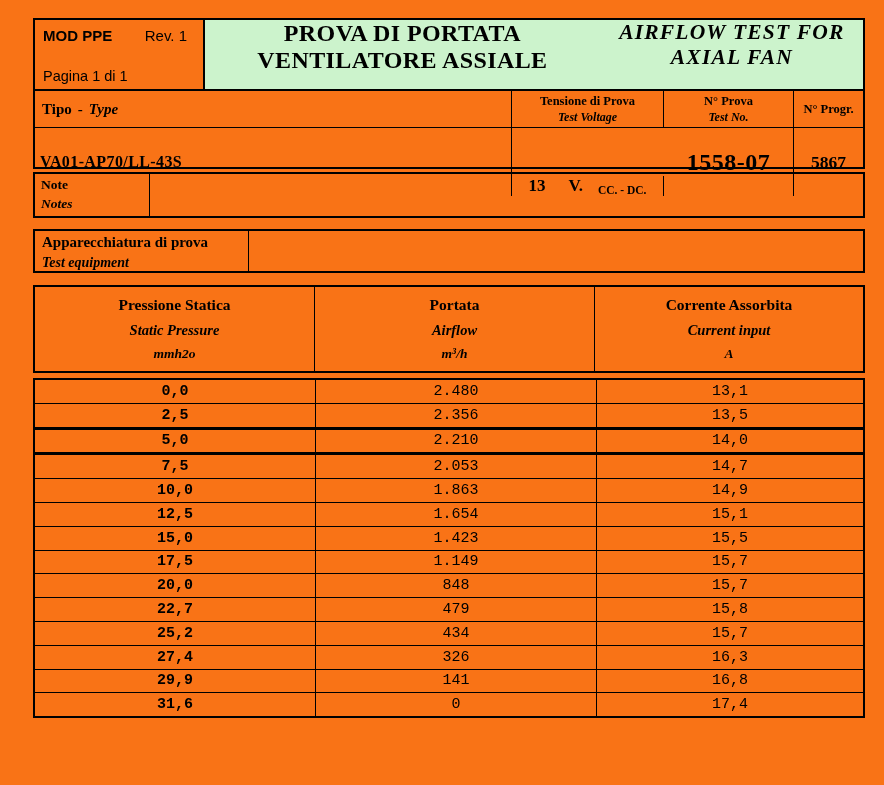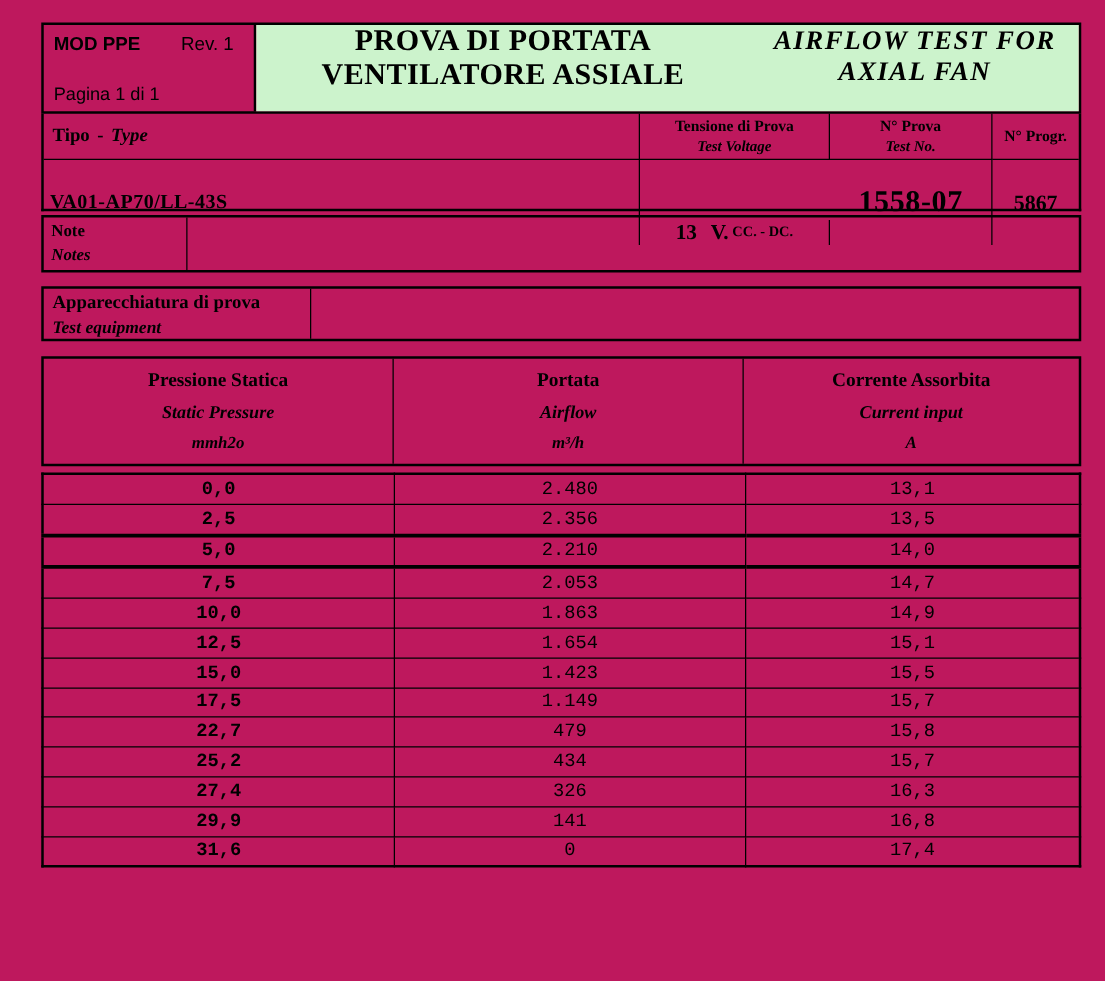--- a/index.html
+++ b/index.html
@@ -1,21 +1,21 @@
 <!DOCTYPE html>
 <html><head>
 <meta charset="utf-8">
 <style>
   :root{
     --green:#ccf3cc;
     --line:#000;
   }
   html,body{margin:0;padding:0;background:#fff;}
   .page{
-    position:relative;width:884px;height:785px;background:#be185d;overflow:hidden;
+    position:relative;width:884px;height:785px;background:#f97316;overflow:hidden;
     font-family:"Liberation Serif", serif;color:#000;
   }
   .sans{font-family:"Liberation Sans", sans-serif;}
   .abs{position:absolute;box-sizing:border-box;}
 
   
   .top-row{left:33px;top:18px;width:832px;height:73px;border:2px solid var(--line);display:flex;}
   .mod-box{width:170px;border-right:2px solid var(--line);padding:7px 8px 5px 8px;display:flex;flex-direction:column;box-sizing:border-box;}
   .mod-line1{display:flex;align-items:baseline;font-size:15px;}
   .mod-code{font-weight:bold;}
@@ -30,21 +30,21 @@
     display:grid;grid-template-columns:477px 152px 130px 1fr;grid-template-rows:37px 1fr;}
   .cell{box-sizing:border-box;display:flex;flex-direction:column;justify-content:center;align-items:center;text-align:center;}
   .bR{border-right:1px solid var(--line);}
   .bB{border-bottom:1px solid var(--line);}
   .type-label{align-items:flex-start;padding-left:7px;flex-direction:row;justify-content:flex-start;align-items:center;
     font-size:15px;font-weight:bold;gap:6px;}
   .type-label .en{font-style:italic;}
   .type-value{align-items:flex-start;padding-left:5px;font-weight:bold;font-size:16px;letter-spacing:.4px;}
   .hdr-it{font-weight:bold;font-size:12.5px;line-height:17px;}
   .hdr-en{font-weight:bold;font-style:italic;font-size:12px;line-height:15px;}
-  .volt-value{font-weight:bold;flex-direction:row;gap:0;align-items:center;margin-top:48px;}
+  .volt-value{font-weight:bold;flex-direction:row;gap:12px;align-items:flex-end;margin-top:48px;}
   .volt-num{font-size:17px;}
   .volt-unit{font-size:17px;margin-left:11px;}
   .volt-type{font-size:11.5px;margin-left:3px;}
   .testno-value{font-weight:bold;font-size:24px;letter-spacing:.5px;}
   .progr-value{font-weight:bold;font-size:17.5px;}
 
   
   .note-box{left:33px;top:172px;width:832px;height:46px;border:2px solid var(--line);display:flex;}
   .note-label{width:115px;border-right:1px solid var(--line);padding:1px 6px;box-sizing:border-box;}
   .lbl-it{font-weight:bold;font-size:13.5px;line-height:19px;}
@@ -194,20 +194,25 @@
           <td class="c0">15,0</td>
           <td class="c1">1.423</td>
           <td class="c2">15,5</td>
         </tr>
         <tr>
           <td class="c0">17,5</td>
           <td class="c1">1.149</td>
           <td class="c2">15,7</td>
         </tr>
         <tr>
+          <td class="c0">20,0</td>
+          <td class="c1">848</td>
+          <td class="c2">15,7</td>
+        </tr>
+        <tr>
           <td class="c0">22,7</td>
           <td class="c1">479</td>
           <td class="c2">15,8</td>
         </tr>
         <tr>
           <td class="c0">25,2</td>
           <td class="c1">434</td>
           <td class="c2">15,7</td>
         </tr>
         <tr>

